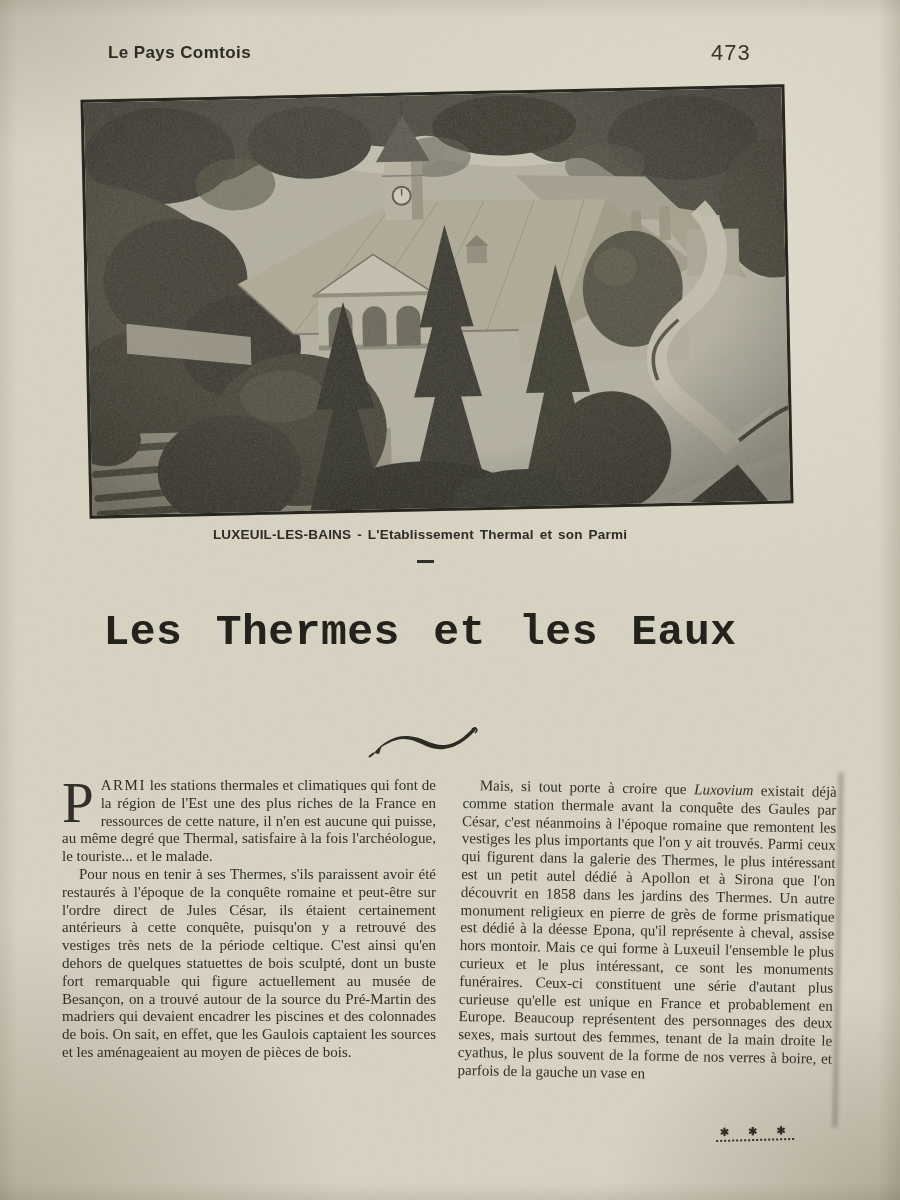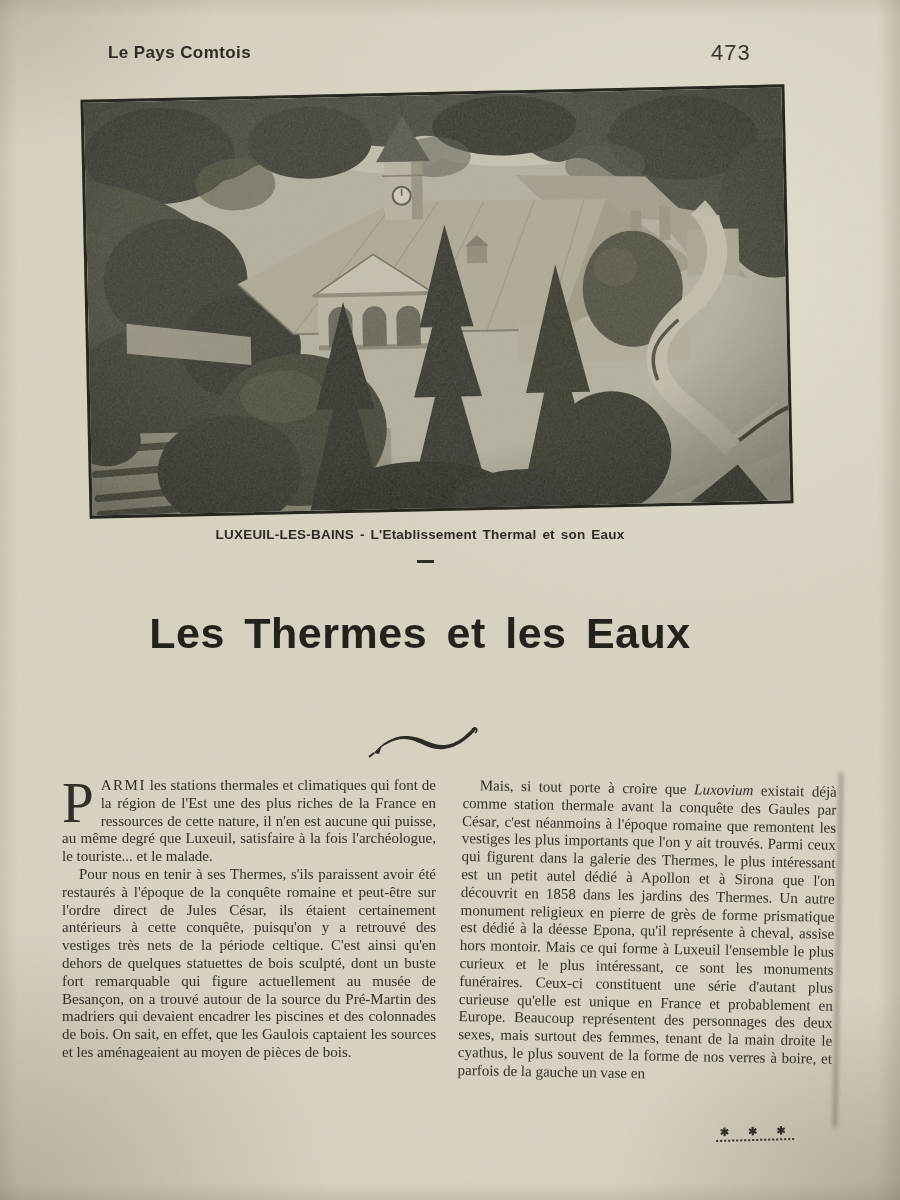--- a/index.html
+++ b/index.html
@@ -24,21 +24,21 @@
   .photo{position:absolute;left:85px;top:92px;width:698px;height:413px;margin:0;
     border:3px solid #24231c;transform:rotate(-1.25deg);background:#b3afa0;overflow:hidden;}
   .photo svg{display:block;width:100%;height:100%;}
 
   .caption{position:absolute;left:71px;top:527px;width:698px;text-align:center;
     font:700 13.5px/1.2 "Liberation Sans",sans-serif;color:#2b2923;letter-spacing:.2px;word-spacing:2px;}
   .divider-dash{position:absolute;left:417px;top:560px;width:17px;height:3px;background:#2b2923;}
 
   .title{position:absolute;left:70px;top:608px;width:700px;margin:0;text-align:center;
     font:700 43px/50px "Liberation Sans",sans-serif;color:#211f1a;letter-spacing:.5px;word-spacing:7px;}
-  .title span{display:block;}
+  .title span{display:block;font-family:Liberation Mono, monospace;}
   .swash{position:absolute;left:368px;top:725px;width:116px;height:34px;}
 
   .columns{position:absolute;left:62px;top:777px;width:776px;display:flex;gap:27px;}
   .col{width:374px;font:15px/17.8px "Liberation Serif",serif;text-align:justify;color:#2e2c25;}
   .col p{margin:0;}
   .indent{text-indent:17px;}
   .dropcap{float:left;font:400 57px/45px "Liberation Serif",serif;margin:3px 7px 0 0;color:#2e2c25;}
   .smallcaps{font-size:15px;letter-spacing:1.5px;}
   .ital{font-style:italic;}
   .tilt{transform:rotate(1.05deg);transform-origin:0 0;}
@@ -168,39 +168,39 @@
         </g>
         <ellipse cx="330" cy="402" rx="92" ry="36" fill="#2a2a22"></ellipse>
         <ellipse cx="432" cy="406" rx="72" ry="30" fill="#30302a"></ellipse>
         <ellipse cx="520" cy="360" rx="60" ry="60" fill="#343329"></ellipse>
       </g>
       <rect width="698" height="413" fill="url(#vigG)"></rect>
       <rect width="698" height="413" filter="url(#grainF)" opacity=".45"></rect>
     </svg>
   </figure>
 
-  <div class="caption">LUXEUIL-LES-BAINS - L'Etablissement Thermal et son Eaux</div>
+  <div class="caption">LUXEUIL-LES-BAINS - L'Etablissement Thermal et son Parmi</div>
   <div class="divider-dash"></div>
 
   <h1 class="title">
     <span>Les Thermes et les Eaux</span>
   </h1>
 
   <div class="swash">
     <svg viewBox="0 0 116 34" width="116" height="34">
       <path d="M6,28 C14,18 26,10 40,11 C56,12 63,21 77,20 C89,19 97,11 104,4 C108,0 110,3 106,7 C98,15 90,22 76,24 C60,26 50,14 36,14 C25,14 14,21 6,28 Z" fill="#2a2822"></path>
       <path d="M6,28 L14,20 L11,29 Z" fill="#2a2822"></path>
       <path d="M6,28 L1,32" stroke="#2a2822" stroke-width="2" fill="none"></path>
       <path d="M104,4 C108,2 111,5 107,8" stroke="#2a2822" stroke-width="1.6" fill="none"></path>
     </svg>
   </div>
 
   <div class="columns">
     <div class="col">
-      <p><span class="dropcap">P</span><span class="smallcaps">ARMI</span><span> les stations thermales et climatiques qui font de la région de l'Est une des plus riches de la France en ressources de cette nature, il n'en est aucune qui puisse, au même degré que Luxeuil, satisfaire à la fois l'archéologue, le touriste... et le malade.</span></p>
+      <p><span class="dropcap">P</span><span class="smallcaps">ARMI</span><span> les stations thermales et climatiques qui font de la région de l'Est une des plus riches de la France en ressources de cette nature, il n'en est aucune qui puisse, au même degré que Thermal, satisfaire à la fois l'archéologue, le touriste... et le malade.</span></p>
       <p class="indent">Pour nous en tenir à ses Thermes, s'ils paraissent avoir été restaurés à l'époque de la conquête romaine et peut-être sur l'ordre direct de Jules César, ils étaient certainement antérieurs à cette conquête, puisqu'on y a retrouvé des vestiges très nets de la période celtique. C'est ainsi qu'en dehors de quelques statuettes de bois sculpté, dont un buste fort remarquable qui figure actuellement au musée de Besançon, on a trouvé autour de la source du Pré-Martin des madriers qui devaient encadrer les piscines et des colonnades de bois. On sait, en effet, que les Gaulois captaient les sources et les aménageaient au moyen de pièces de bois.</p>
     </div>
     <div class="col">
       <div class="tilt">
         <p class="indent"><span>Mais, si tout porte à croire que </span><span class="ital">Luxovium</span><span> existait déjà comme station thermale avant la conquête des Gaules par César, c'est néanmoins à l'époque romaine que remontent les vestiges les plus importants que l'on y ait trouvés. Parmi ceux qui figurent dans la galerie des Thermes, le plus intéressant est un petit autel dédié à Apollon et à Sirona que l'on découvrit en 1858 dans les jardins des Thermes. Un autre monument religieux en pierre de grès de forme prismatique est dédié à la déesse Epona, qu'il représente à cheval, assise hors montoir. Mais ce qui forme à Luxeuil l'ensemble le plus curieux et le plus intéressant, ce sont les monuments funéraires. Ceux-ci constituent une série d'autant plus curieuse qu'elle est unique en France et probablement en Europe. Beaucoup représentent des personnages des deux sexes, mais surtout des femmes, tenant de la main droite le cyathus, le plus souvent de la forme de nos verres à boire, et parfois de la gauche un vase en</span></p>
       </div>
     </div>
   </div>
 
   <div class="gutter-shadow"></div>

